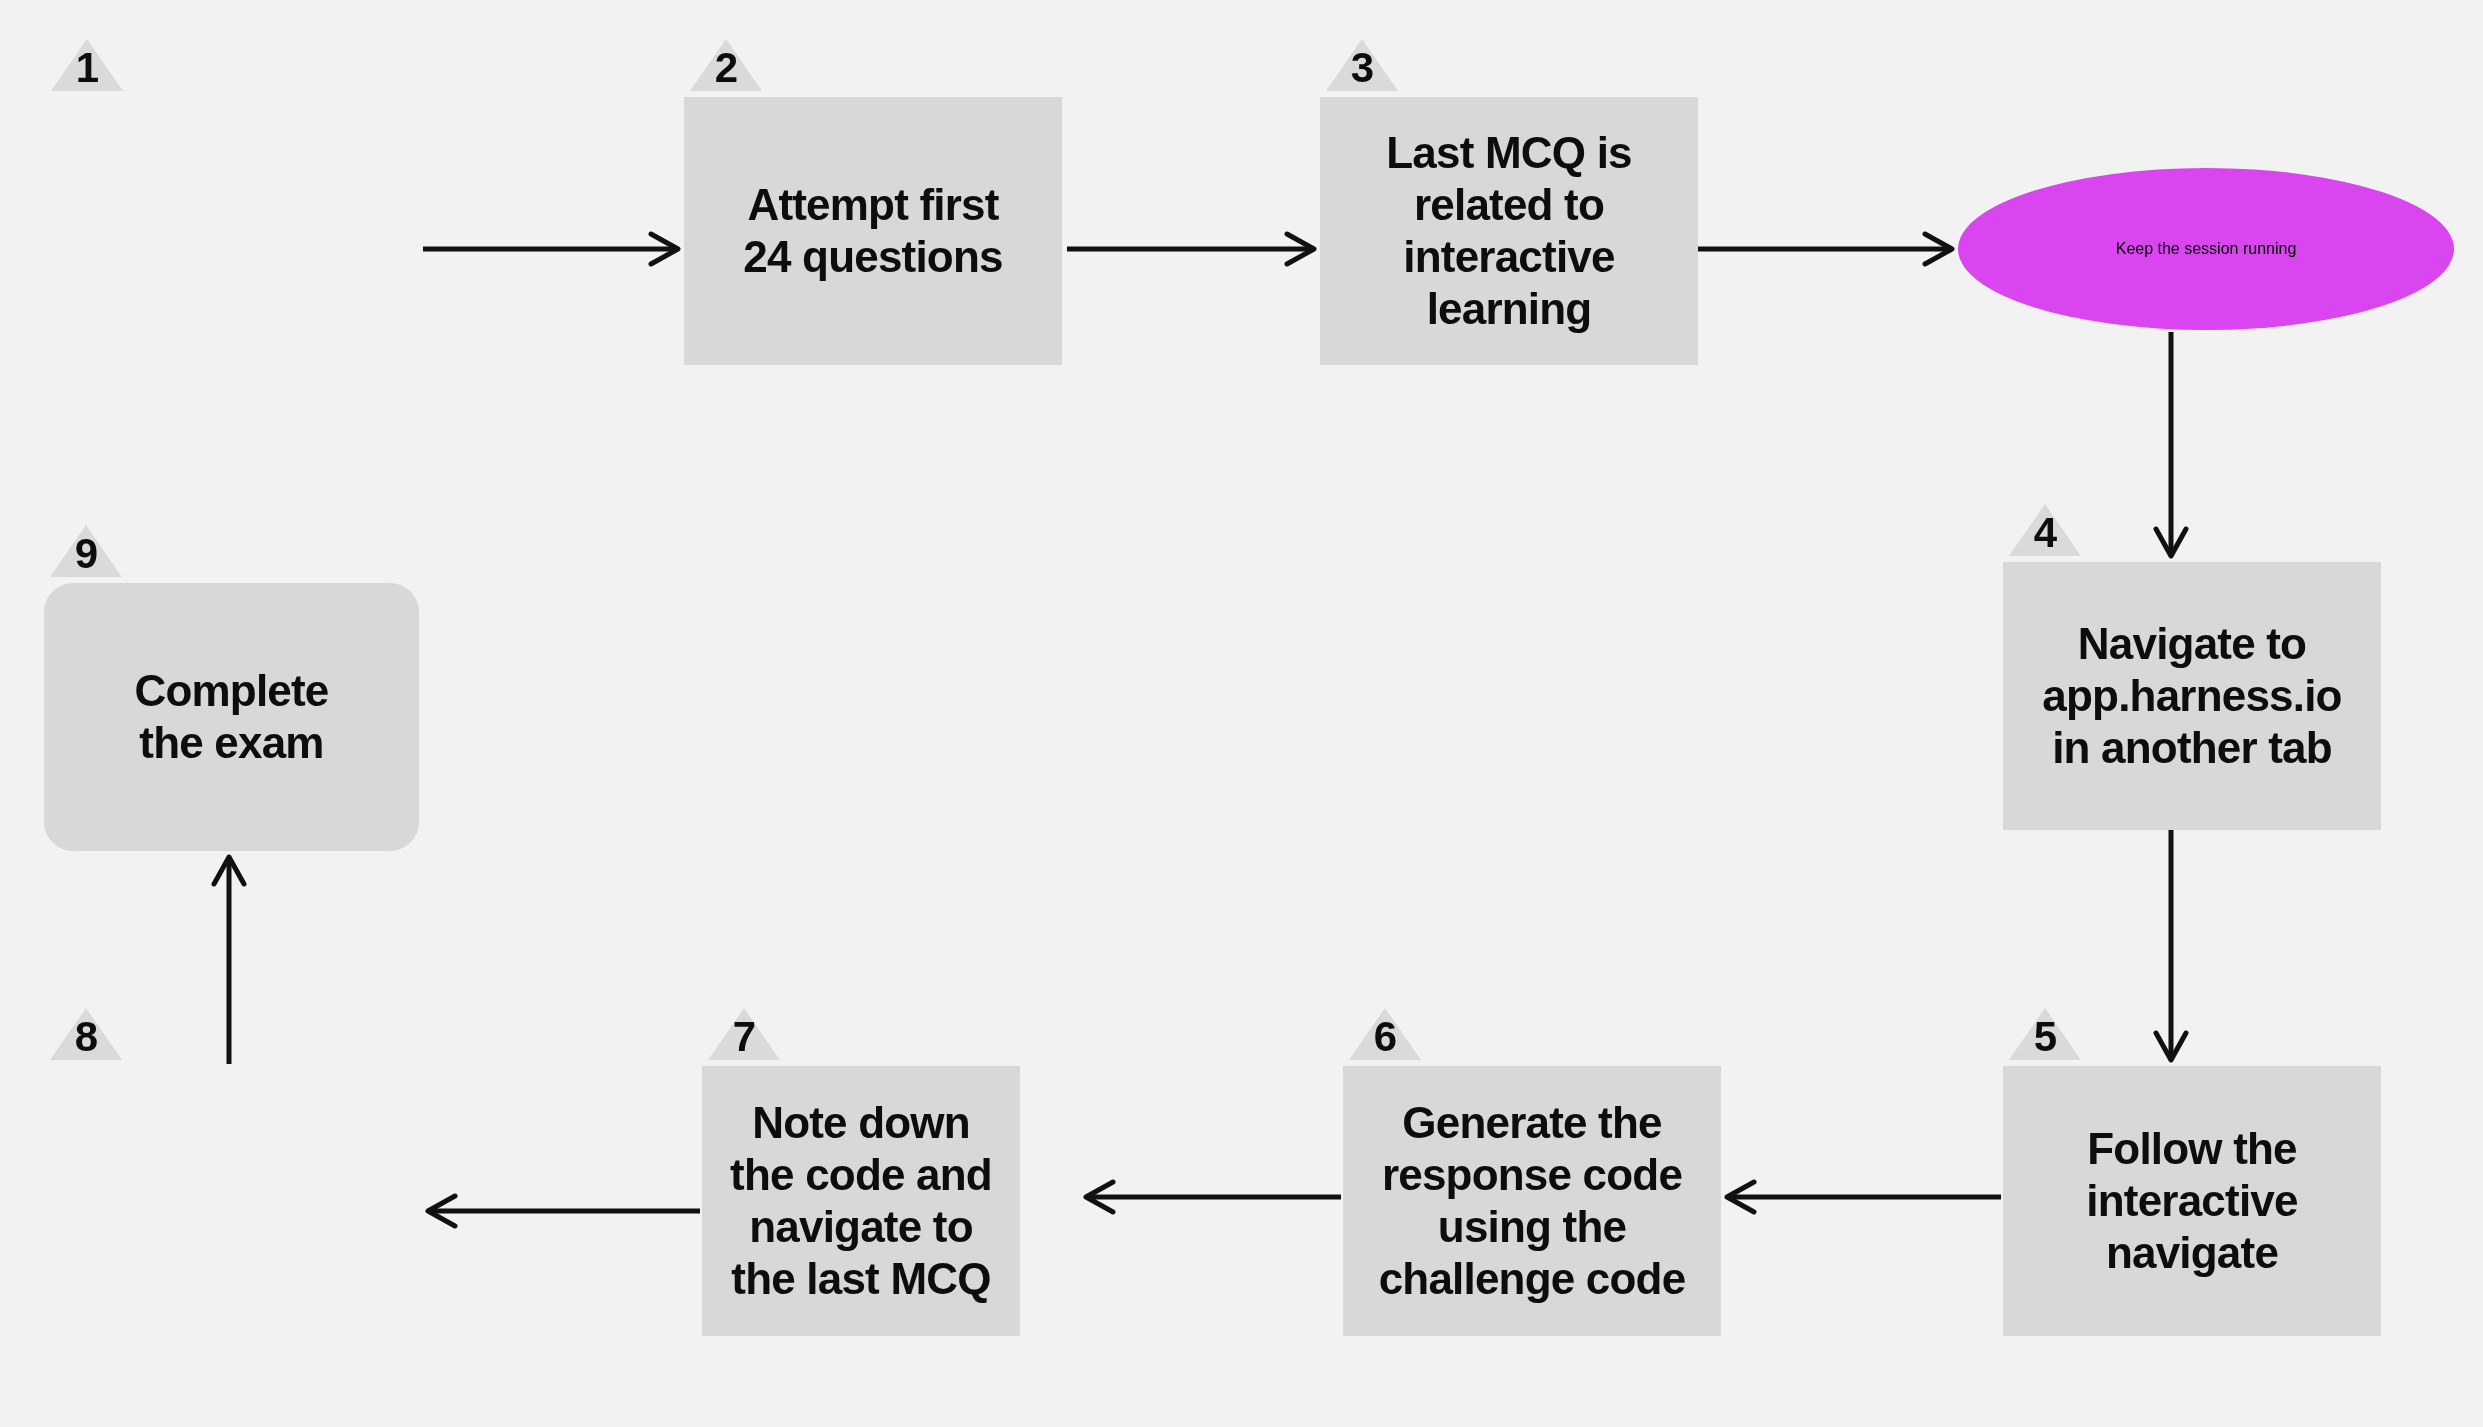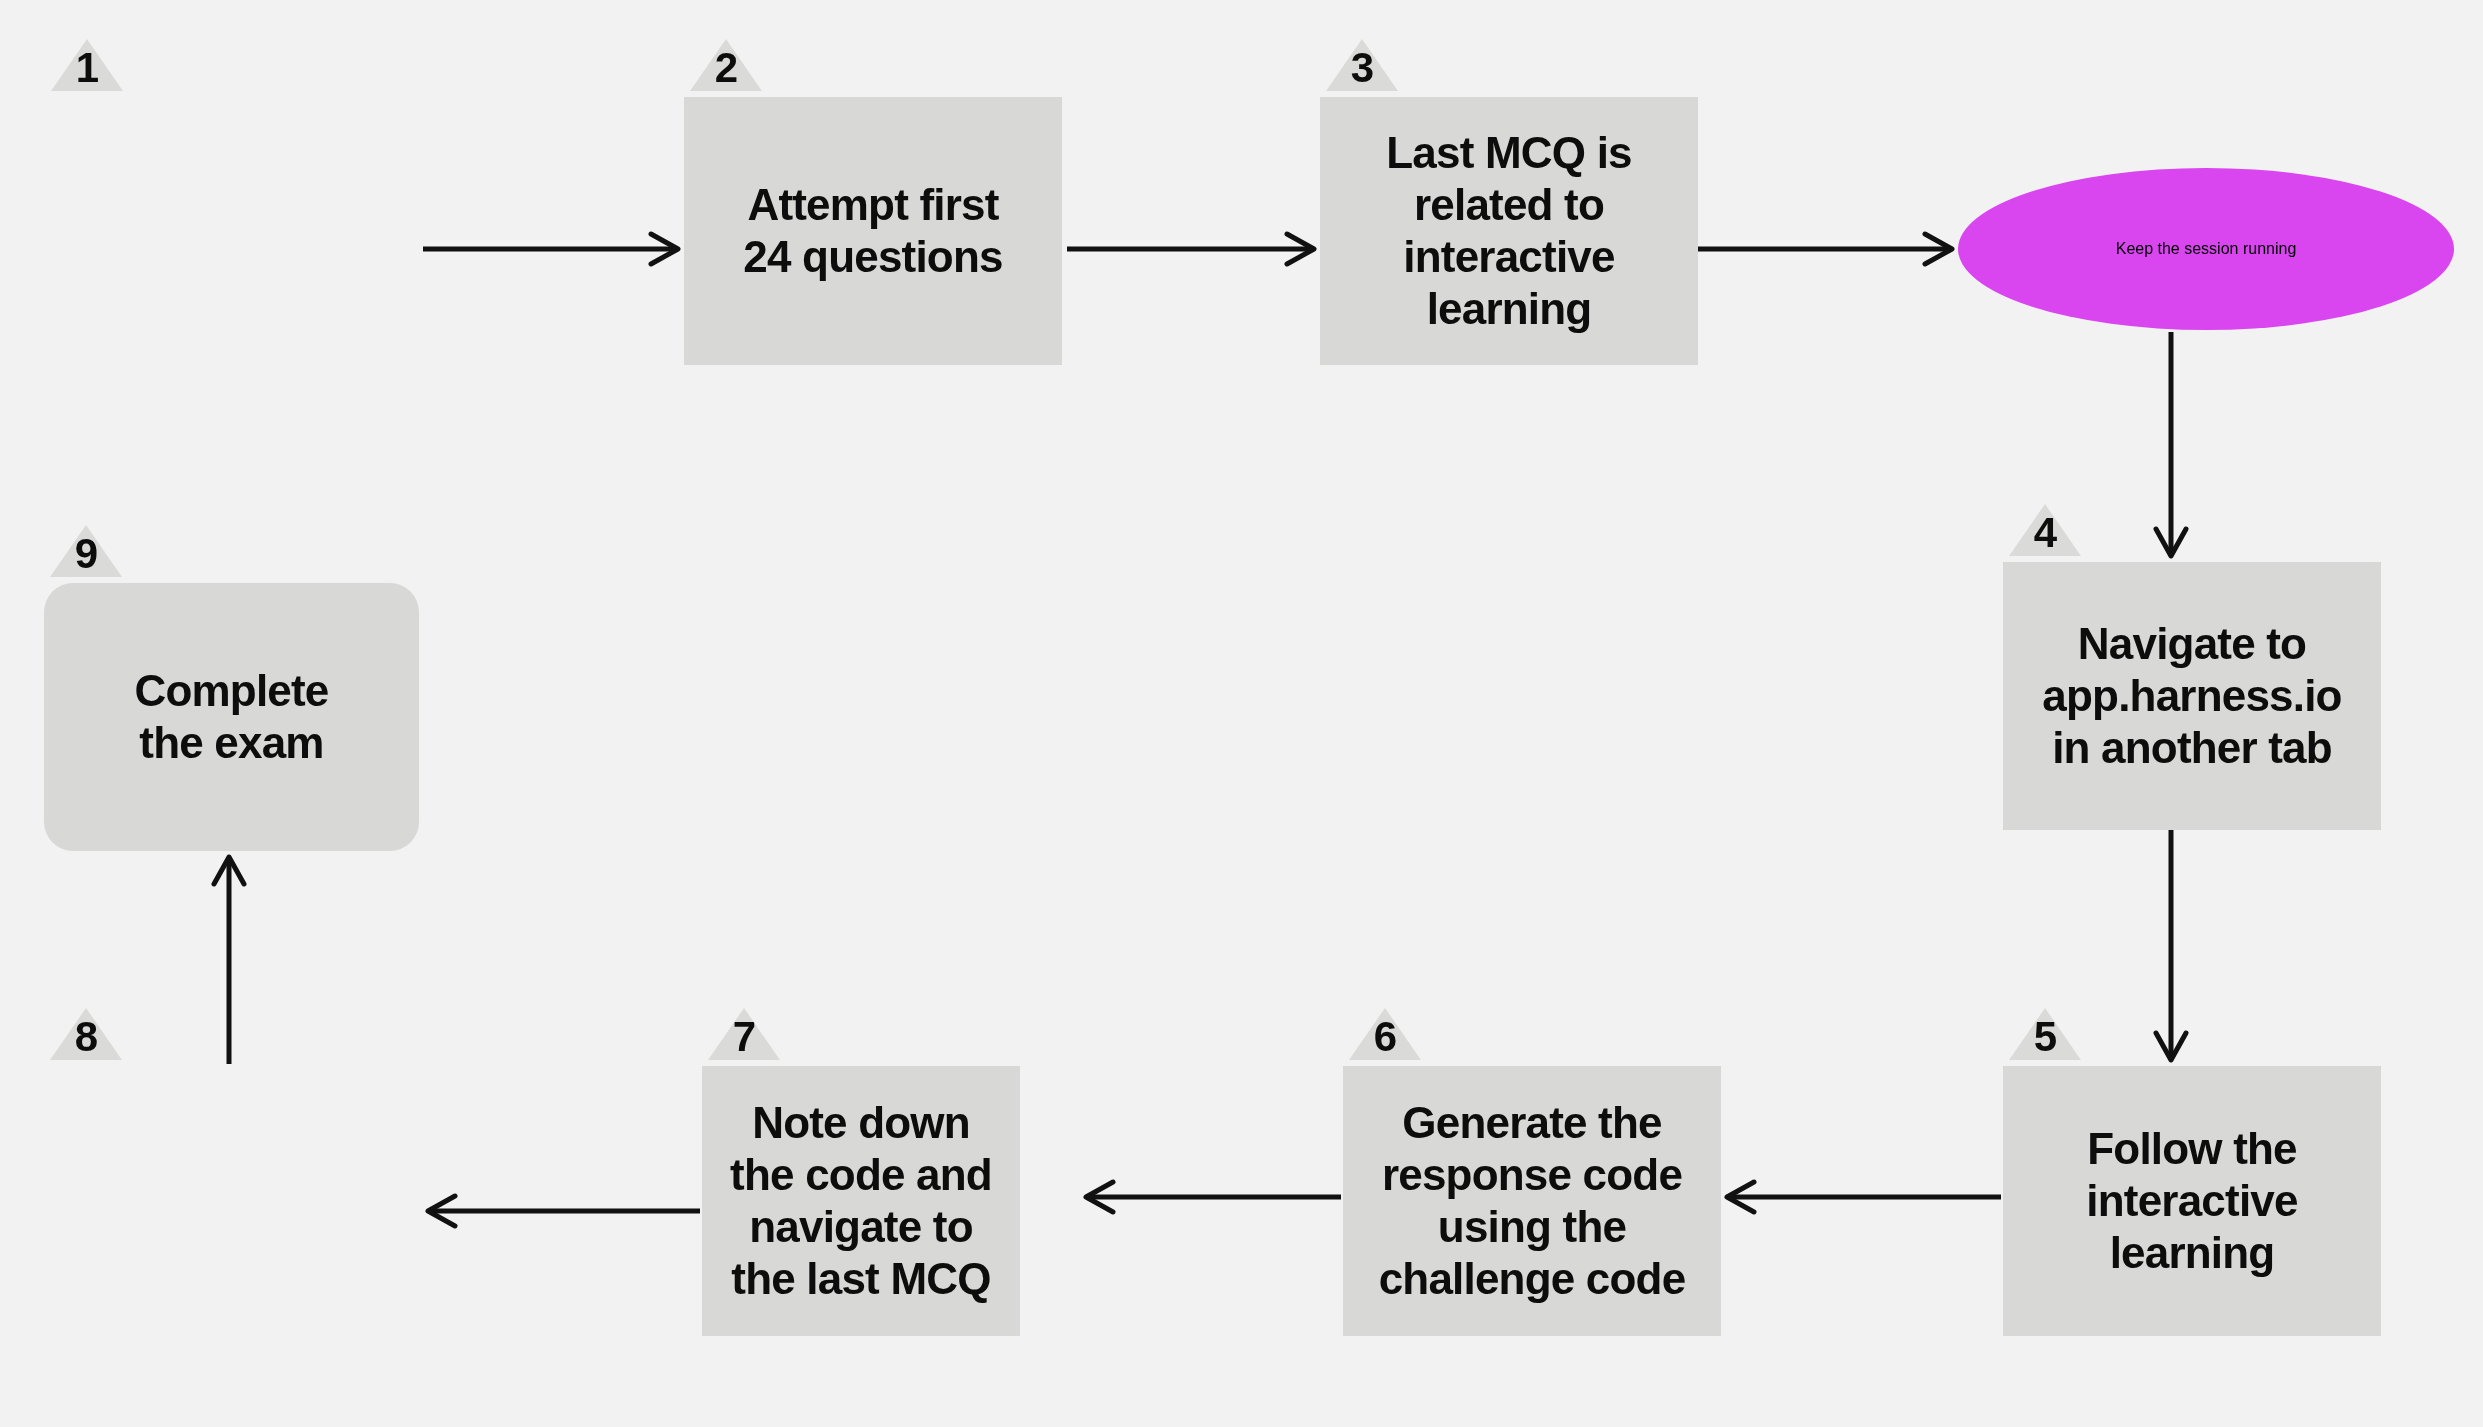--- a/index.html
+++ b/index.html
@@ -86,21 +86,21 @@
 learning</div>
   </div>
   <div class="node b4">
     <div class="label">Navigate to
 app.harness.io
 in another tab</div>
   </div>
   <div class="node b5">
     <div class="label">Follow the
 interactive
-learning</div>
+navigate</div>
   </div>
   <div class="node b6">
     <div class="label">Generate the
 response code
 using the
 challenge code</div>
   </div>
   <div class="node b7">
     <div class="label">Note down
 the code and

